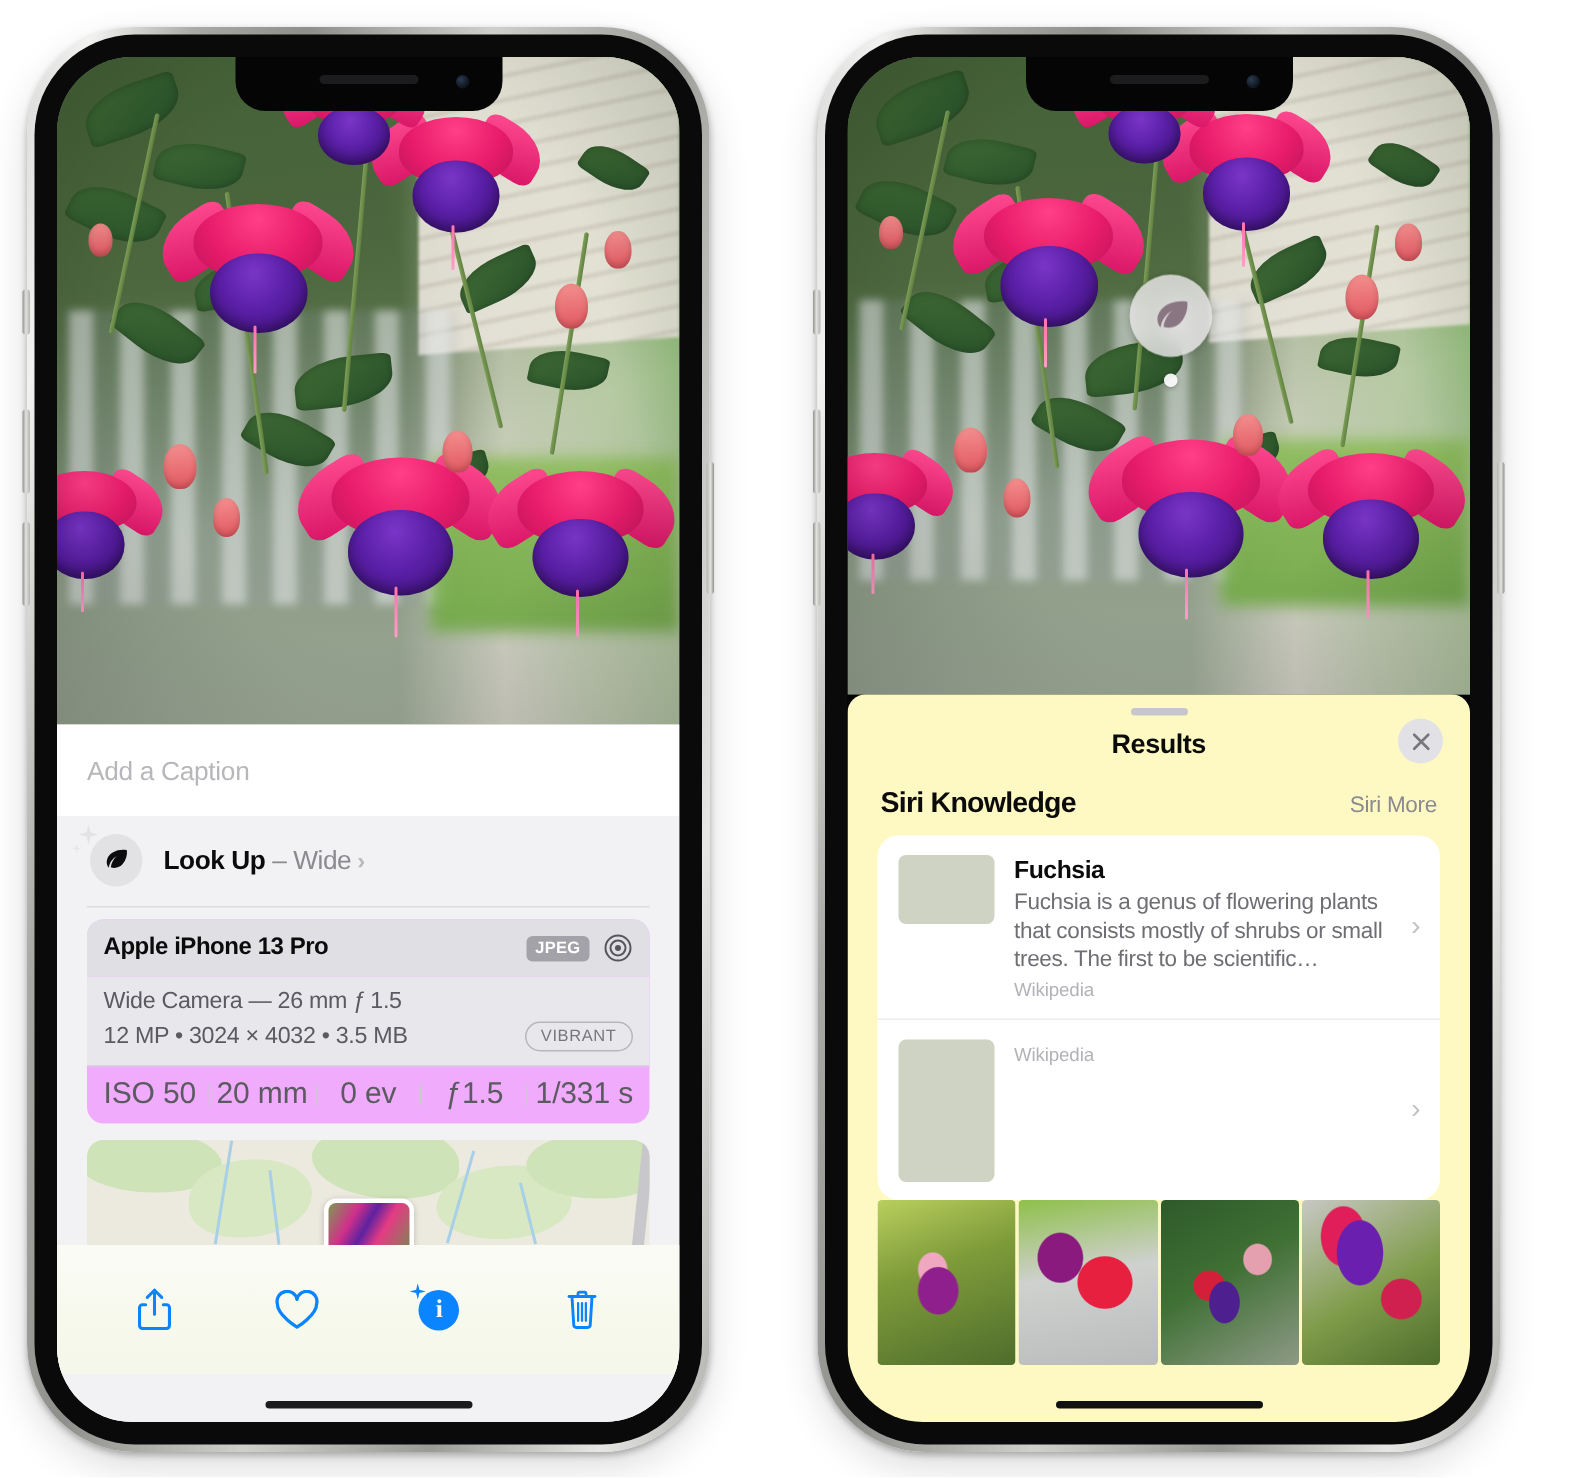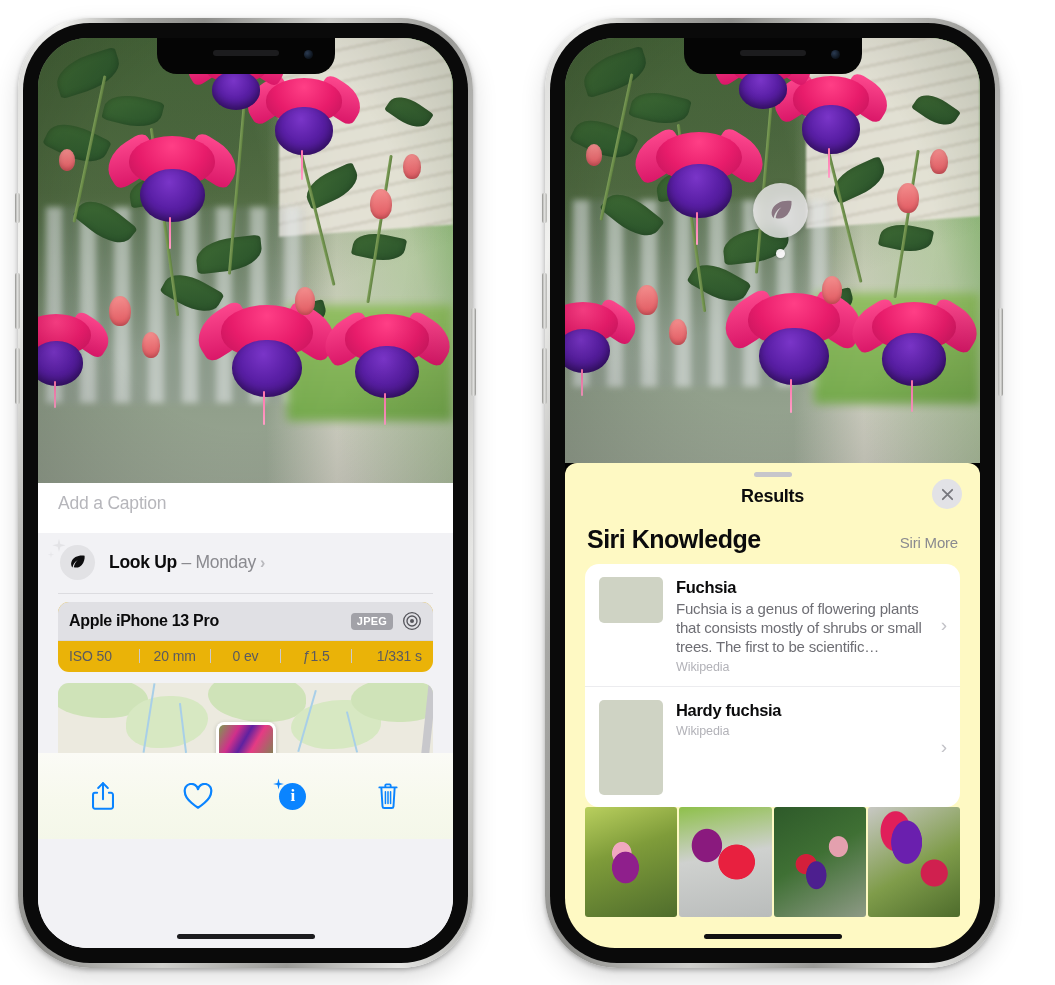--- a/index.html
+++ b/index.html
@@ -82,21 +82,21 @@
   .flower .stamen{position:absolute;left:46%;top:84%;width:2px;height:34%;
     background:linear-gradient(180deg,#ff72ab,#ff9ec6);border-radius:1px;}
   .bud{position:absolute;border-radius:50% 50% 45% 45%;
     background:linear-gradient(175deg,#f4908f,#e0575f);box-shadow:inset 0 -2px 4px rgba(0,0,0,.2);}
   .photo .vig{position:absolute;inset:0;background:radial-gradient(ellipse at 50% 45%,rgba(0,0,0,0) 55%,rgba(0,0,0,.16) 100%);}
   .photo .soft{position:absolute;inset:0;filter:blur(0.4px);}
 
   
   .info-sheet{position:absolute;left:0;right:0;bottom:0;background:#ffffff;z-index:10;
     display:flex;flex-direction:column;}
-  .caption-row{padding:10px 20px 19px 20px;background:#fff;}
+  .caption-row{padding:21px 20px 19px 20px;background:#fff;}
   .caption-ph{font-size:17.5px;color:#b6b6bb;letter-spacing:-.2px;}
   .info-body{background:#f2f2f5;flex:1;display:flex;flex-direction:column;}
 
   .lookup-row{display:flex;align-items:center;gap:14px;padding:12px 20px 13px 22px;position:relative;}
   .lookup-badge{position:relative;width:35px;height:35px;border-radius:50%;background:#e2e2e5;
     display:flex;align-items:center;justify-content:center;flex:0 0 auto;}
   .sparkle{position:absolute;left:-9px;top:-7px;width:16px;height:16px;color:#e3e3e6;}
   .sparkle2{position:absolute;left:-13px;top:6px;width:8px;height:8px;color:#e7e7ea;}
   .lookup-text{font-size:17.5px;font-weight:700;color:#0b0b0c;letter-spacing:-.3px;}
   .lookup-text .sub{font-weight:400;color:#8a8a8f;}
@@ -104,35 +104,35 @@
 
   .divider{height:1px;background:#dcdce0;margin:0 20px;}
 
   .date-block{padding:15px 20px 10px 20px;display:flex;flex-direction:column;gap:6px;}
   .date-line{display:flex;align-items:baseline;justify-content:space-between;}
   .date-text{font-size:16.5px;font-weight:700;color:#0b0b0c;letter-spacing:-.3px;}
   .adjust-link{font-size:16.5px;color:#0a84ff;letter-spacing:-.2px;cursor:pointer;}
   .file-line{display:flex;align-items:center;gap:9px;}
   .file-name{font-size:16px;color:#5c5c61;letter-spacing:-.2px;}
 
-  .camcard{margin:8px 20px 0 20px;border-radius:11px;overflow:hidden;background:#eab308;}
+  .camcard{margin:8px 20px 0 20px;border-radius:11px;overflow:hidden;background:#f0abfc;}
   .camcard-head{display:flex;align-items:center;justify-content:space-between;
     padding:9px 11px;background:#e0e0e4;}
   .camcard-title{font-size:16px;font-weight:700;color:#0b0b0c;letter-spacing:-.3px;}
   .head-right{display:flex;align-items:center;gap:9px;}
   .jpeg-tag{font-size:11px;font-weight:700;color:#fff;background:#a2a2a8;border-radius:4px;
     padding:2.5px 6px;letter-spacing:.2px;}
   .camcard-mid{padding:8px 11px 9px 11px;display:flex;flex-direction:column;gap:4px;background:#e8e8ec;}
   .mid-line1{font-size:15.5px;color:#5a5a60;letter-spacing:-.2px;}
   .mid-line2{display:flex;align-items:center;justify-content:space-between;}
   .mid-line2 span.t{font-size:15.5px;color:#5a5a60;letter-spacing:-.2px;}
   .vibrant{font-size:11px;color:#76767c;border:1.2px solid #b6b6bc;border-radius:11px;
     padding:3px 10px;letter-spacing:.4px;}
   .camcard-exif{display:flex;align-items:center;padding:7px 11px 8px 11px;border-top:1px solid #d6d6da;}
-  .exif{flex:1;text-align:center;font-size:14px;color:#5a5a60;letter-spacing:-.1px;}
+  .exif{flex:1;text-align:center;font-size:20px;color:#5a5a60;letter-spacing:-.1px;}
   .exif:first-child{text-align:left;}
   .exif:last-child{text-align:right;}
   .exif-sep{width:1px;height:14px;background:#cacace;}
 
   .map-strip{margin:11px 20px 0 20px;height:70px;border-radius:11px 11px 0 0;overflow:hidden;position:relative;
     background:#eceadf;}
   .map-strip .g1{position:absolute;left:-2%;top:-10%;width:26%;height:60%;background:#cfe3b8;border-radius:40% 60% 45% 55%;}
   .map-strip .g2{position:absolute;left:18%;top:18%;width:22%;height:75%;background:#d7e8c2;border-radius:55% 45% 60% 40%;}
   .map-strip .g3{position:absolute;left:40%;top:-14%;width:26%;height:70%;background:#cfe3b8;border-radius:45% 55% 40% 60%;}
   .map-strip .g4{position:absolute;left:62%;top:24%;width:24%;height:70%;background:#d7e8c2;border-radius:60% 40% 55% 45%;}
@@ -158,21 +158,21 @@
 
   
   .results-sheet{position:absolute;left:0;right:0;bottom:0;background:#fef9c3;z-index:10;
     border-radius:12px 12px 0 0;display:flex;flex-direction:column;overflow:hidden;}
   .grabber{width:38px;height:5px;border-radius:3px;background:#c6c6cb;margin:9px auto 0 auto;}
   .res-head{position:relative;padding:9px 0 16px 0;}
   .res-title{text-align:center;font-size:18px;font-weight:700;color:#0b0b0c;letter-spacing:-.3px;}
   .close-btn{position:absolute;right:18px;top:2px;width:30px;height:30px;border-radius:50%;
     background:#e2e2e6;display:flex;align-items:center;justify-content:center;cursor:pointer;}
   .sec-head{display:flex;align-items:baseline;justify-content:space-between;padding:2px 22px 10px 22px;}
-  .sec-title{font-size:25px;font-weight:700;color:#0b0b0c;letter-spacing:-.5px;}
+  .sec-title{font-size:19px;font-weight:700;color:#0b0b0c;letter-spacing:-.5px;}
   .show-more{font-size:15px;color:#8a8a90;letter-spacing:-.2px;cursor:pointer;}
   .know-card{margin:0 20px;background:#fff;border-radius:14px;overflow:hidden;}
   .know-row{display:flex;gap:13px;padding:13px 4px 12px 14px;align-items:flex-start;position:relative;}
   .know-row + .know-row{border-top:1px solid #ececef;}
   .know-row .thumb{flex:0 0 auto;border-radius:5px;overflow:hidden;background:#cfd3c4;}
   .thumb-a{width:64px;height:46px;
     background:
       radial-gradient(circle at 26% 58%,#d8302c 0 8%,rgba(0,0,0,0) 9%),
       radial-gradient(circle at 44% 55%,#c9241f 0 8%,rgba(0,0,0,0) 9%),
       linear-gradient(150deg,#6c8a3f 0%,#8d9b5e 30%,#b8ae7e 55%,#6a7a46 100%);}
@@ -327,37 +327,44 @@
                 <path d="M12 1 L14 9 L22 11 L14 13 L12 21 L10 13 L2 11 L10 9 Z" fill="currentColor"></path>
               </svg>
               <svg class="sparkle2" viewBox="0 0 24 24">
                 <path d="M12 1 L14 9 L22 11 L14 13 L12 21 L10 13 L2 11 L10 9 Z" fill="currentColor"></path>
               </svg>
               <svg width="19" height="19" viewBox="0 0 24 24">
                 <path d="M21 3.5c-7.5-1.2-14.5 1.8-16.6 7.4-1 2.7-.3 5.6 1.3 7.4 .6-4 3-7.6 6.6-9.6-2.7 2.3-4.4 5.6-4.9 9.2 3.6 1.3 7.6.2 10-2.7C20.2 11.8 21.4 7.6 21 3.5z" fill="#0d0d0f"></path>
               </svg>
             </div>
             <div class="lookup-text">
-              <span>Look Up</span><span class="sub"> – </span><span class="sub">Monday</span><span class="chev-sm">›</span>
+              <span>Look Up</span><span class="sub"> – </span><span class="sub">Wide</span><span class="chev-sm">›</span>
             </div>
           </div>
 
           <div class="divider"></div>
 
 
           <div class="camcard">
             <div class="camcard-head">
               <div class="camcard-title">Apple iPhone 13 Pro</div>
               <div class="head-right">
                 <div class="jpeg-tag">JPEG</div>
                 <svg width="20" height="20" viewBox="0 0 24 24">
                   <circle cx="12" cy="12" r="10" fill="none" stroke="#55555b" stroke-width="1.6"></circle>
                   <circle cx="12" cy="12" r="6" fill="none" stroke="#55555b" stroke-width="1.6"></circle>
                   <circle cx="12" cy="12" r="2.4" fill="#55555b"></circle>
                 </svg>
+              </div>
+            </div>
+            <div class="camcard-mid">
+              <div class="mid-line1">Wide Camera — 26 mm ƒ 1.5</div>
+              <div class="mid-line2">
+                <span class="t">12 MP • 3024 × 4032 • 3.5 MB</span>
+                <span class="vibrant">VIBRANT</span>
               </div>
             </div>
             <div class="camcard-exif">
               <div class="exif">ISO 50</div>
               <div class="exif-sep"></div>
               <div class="exif">20 mm</div>
               <div class="exif-sep"></div>
               <div class="exif">0 ev</div>
               <div class="exif-sep"></div>
               <div class="exif">ƒ1.5</div>
@@ -540,21 +547,20 @@
             <div class="know-text">
               <div class="know-title">Fuchsia</div>
               <div class="know-desc">Fuchsia is a genus of flowering plants that consists mostly of shrubs or small trees. The first to be scientific…</div>
               <div class="know-src">Wikipedia</div>
             </div>
             <div class="know-chev">›</div>
           </div>
           <div class="know-row">
             <div class="thumb thumb-b"></div>
             <div class="know-text">
-              <div class="know-title">Hardy fuchsia</div>
               <div class="know-src">Wikipedia</div>
             </div>
             <div class="know-chev">›</div>
           </div>
         </div>
 
 
         <div class="web-row">
           <div class="web-thumb wt1"></div>
           <div class="web-thumb wt2"></div>

